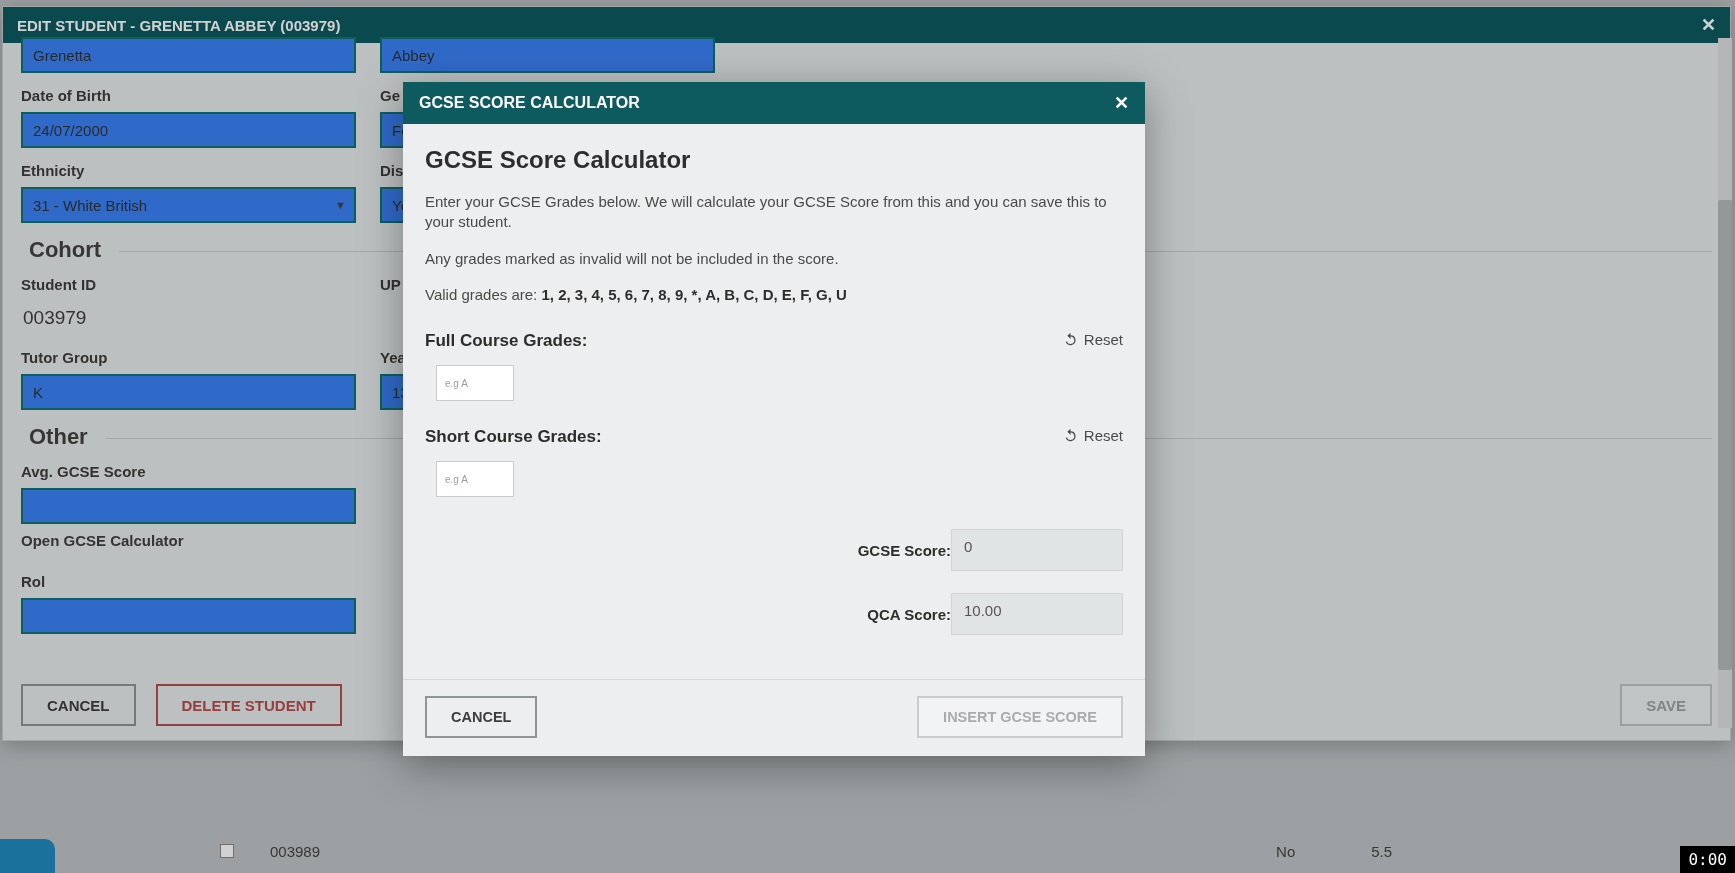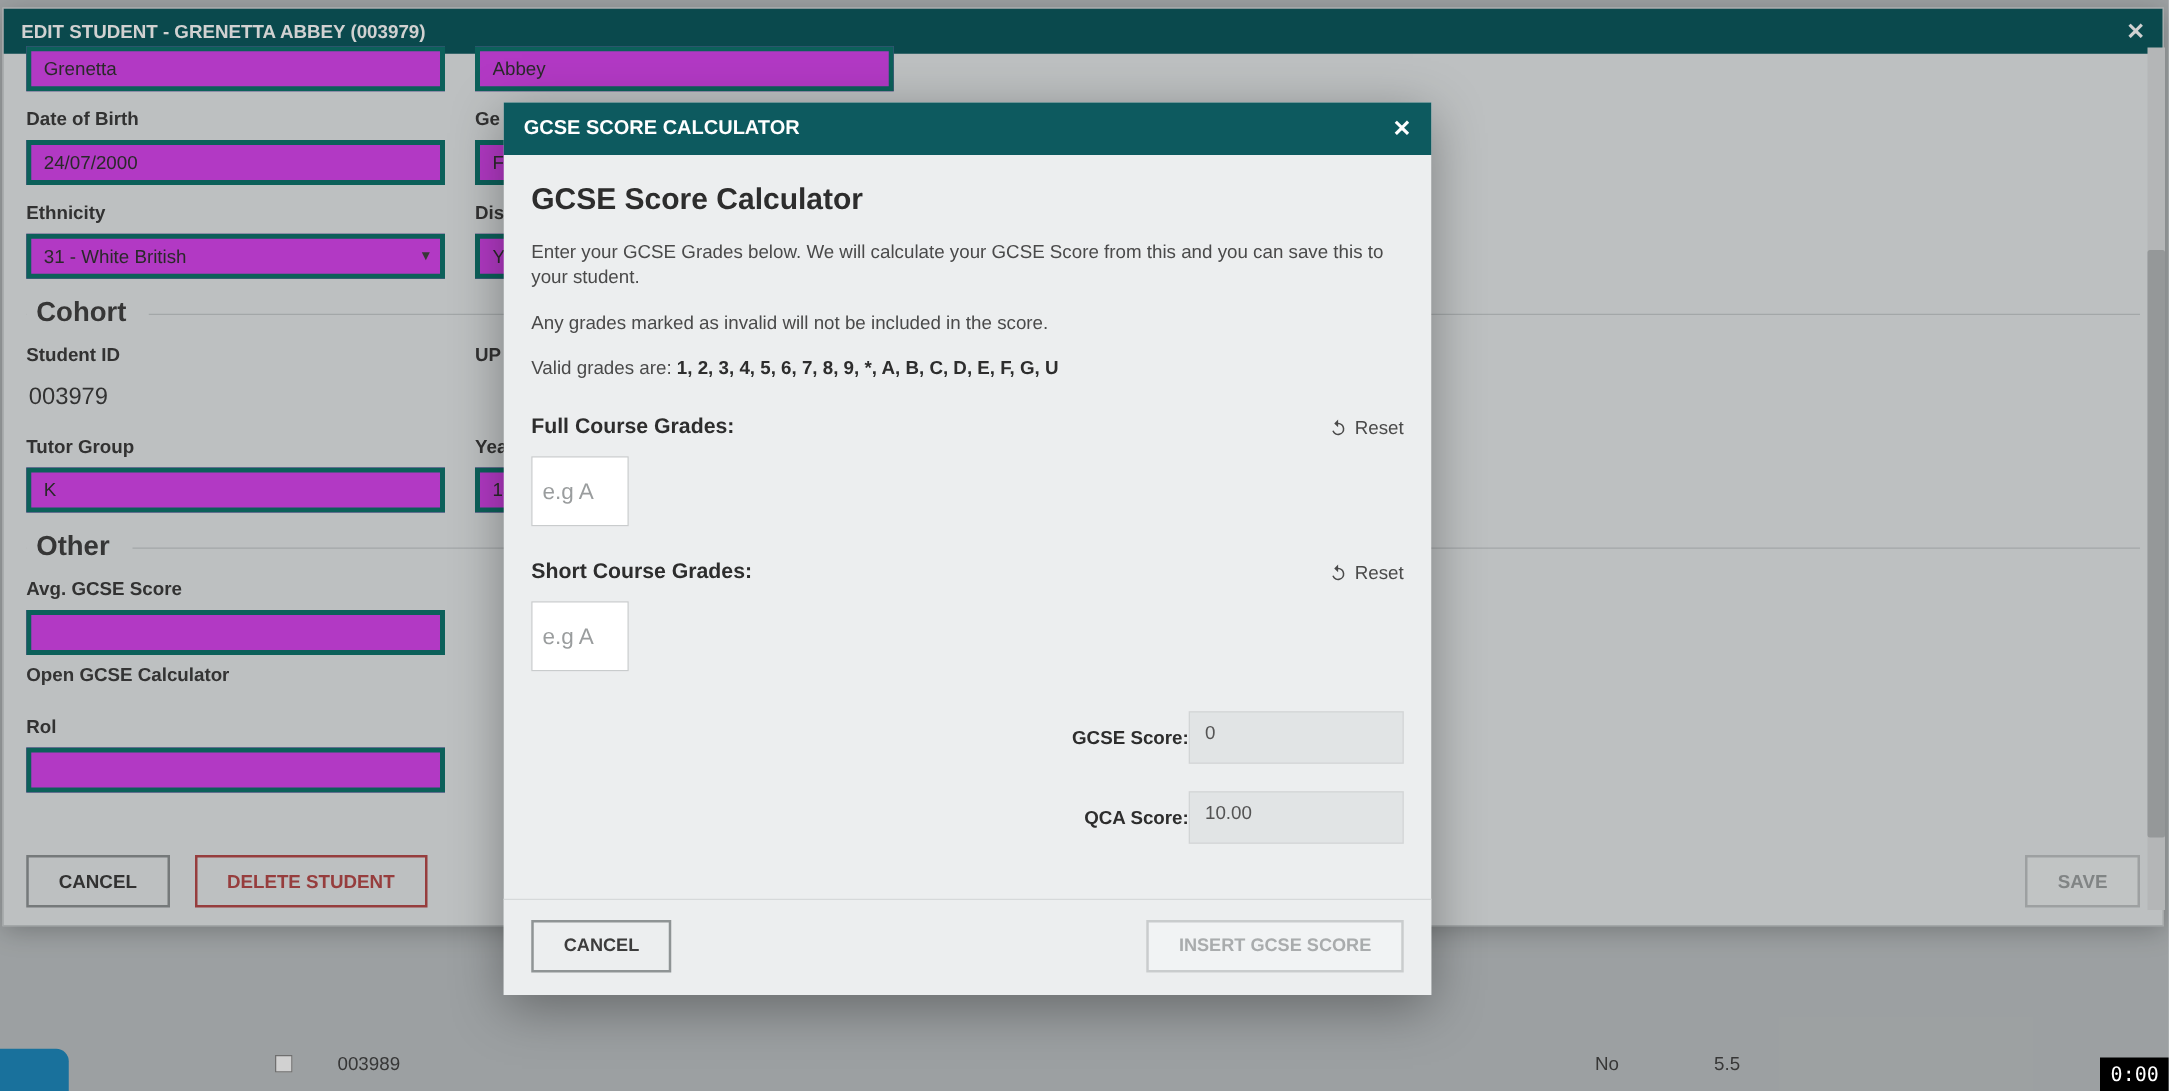--- a/index.html
+++ b/index.html
@@ -48,22 +48,22 @@
 
 .field-row { display: flex; gap: 24px; margin-bottom: 14px; }
 .field { display: flex; flex-direction: column; gap: 8px; }
 .field.w335 { width: 335px; }
 .field label { font-weight: 700; color: #3d3d3d; font-size: 15px; }
 .field .value-static { font-size: 19px; color: #3d3d3d; padding: 6px 2px; }
 
 .input {
   height: 36px;
   padding: 6px 10px;
-  background: #d946ef;
-  border: 4px solid #0f766e;
+  background: #3b82f6;
+  border: 2px solid #0f766e;
   font-size: 15px;
   color: #333;
 }
 .select-wrap { position: relative; }
 .select-wrap .caret {
   position: absolute;
   right: 10px; top: 50%;
   transform: translateY(-50%);
   font-size: 11px; color: #444;
   pointer-events: none;
@@ -189,34 +189,35 @@
 }
 .calc-close { cursor: pointer; font-size: 18px; font-weight: 700; }
 .calc-body { padding: 22px 22px 10px 22px; }
 .calc-h1 { font-size: 24px; font-weight: 700; color: #2d2d2d; margin-bottom: 18px; }
 .calc-p { font-size: 15px; color: #4a4a4a; margin-bottom: 16px; line-height: 1.35; }
 .calc-p .bold { font-weight: 700; color: #2d2d2d; }
 
 .grades-header {
   display: flex;
   justify-content: space-between;
-  align-items: flex-end;
+  align-items: flex-start;
   margin-top: 26px;
   margin-bottom: 14px;
 }
 .grades-label { font-weight: 700; font-size: 17px; color: #2d2d2d; }
 .reset-link { color: #4a4a4a; font-size: 15px; cursor: pointer; display:flex; align-items:center; gap:6px; }
 .reset-link svg { width:15px; height:15px; }
 
 .grade-input {
-  width: 78px; height: 56px;
+  width: 78px; height: 36px;
   border: 1px solid #c9cccd;
   background: #fff;
   padding: 6px 8px;
-  font-size: 18px;
+  font-size: 10px;
+  margin-left: 11px;
 }
 
 .score-row {
   display: flex;
   justify-content: flex-end;
   align-items: center;
   gap: 0;
   margin-top: 32px;
 }
 .score-row + .score-row { margin-top: 22px; }

